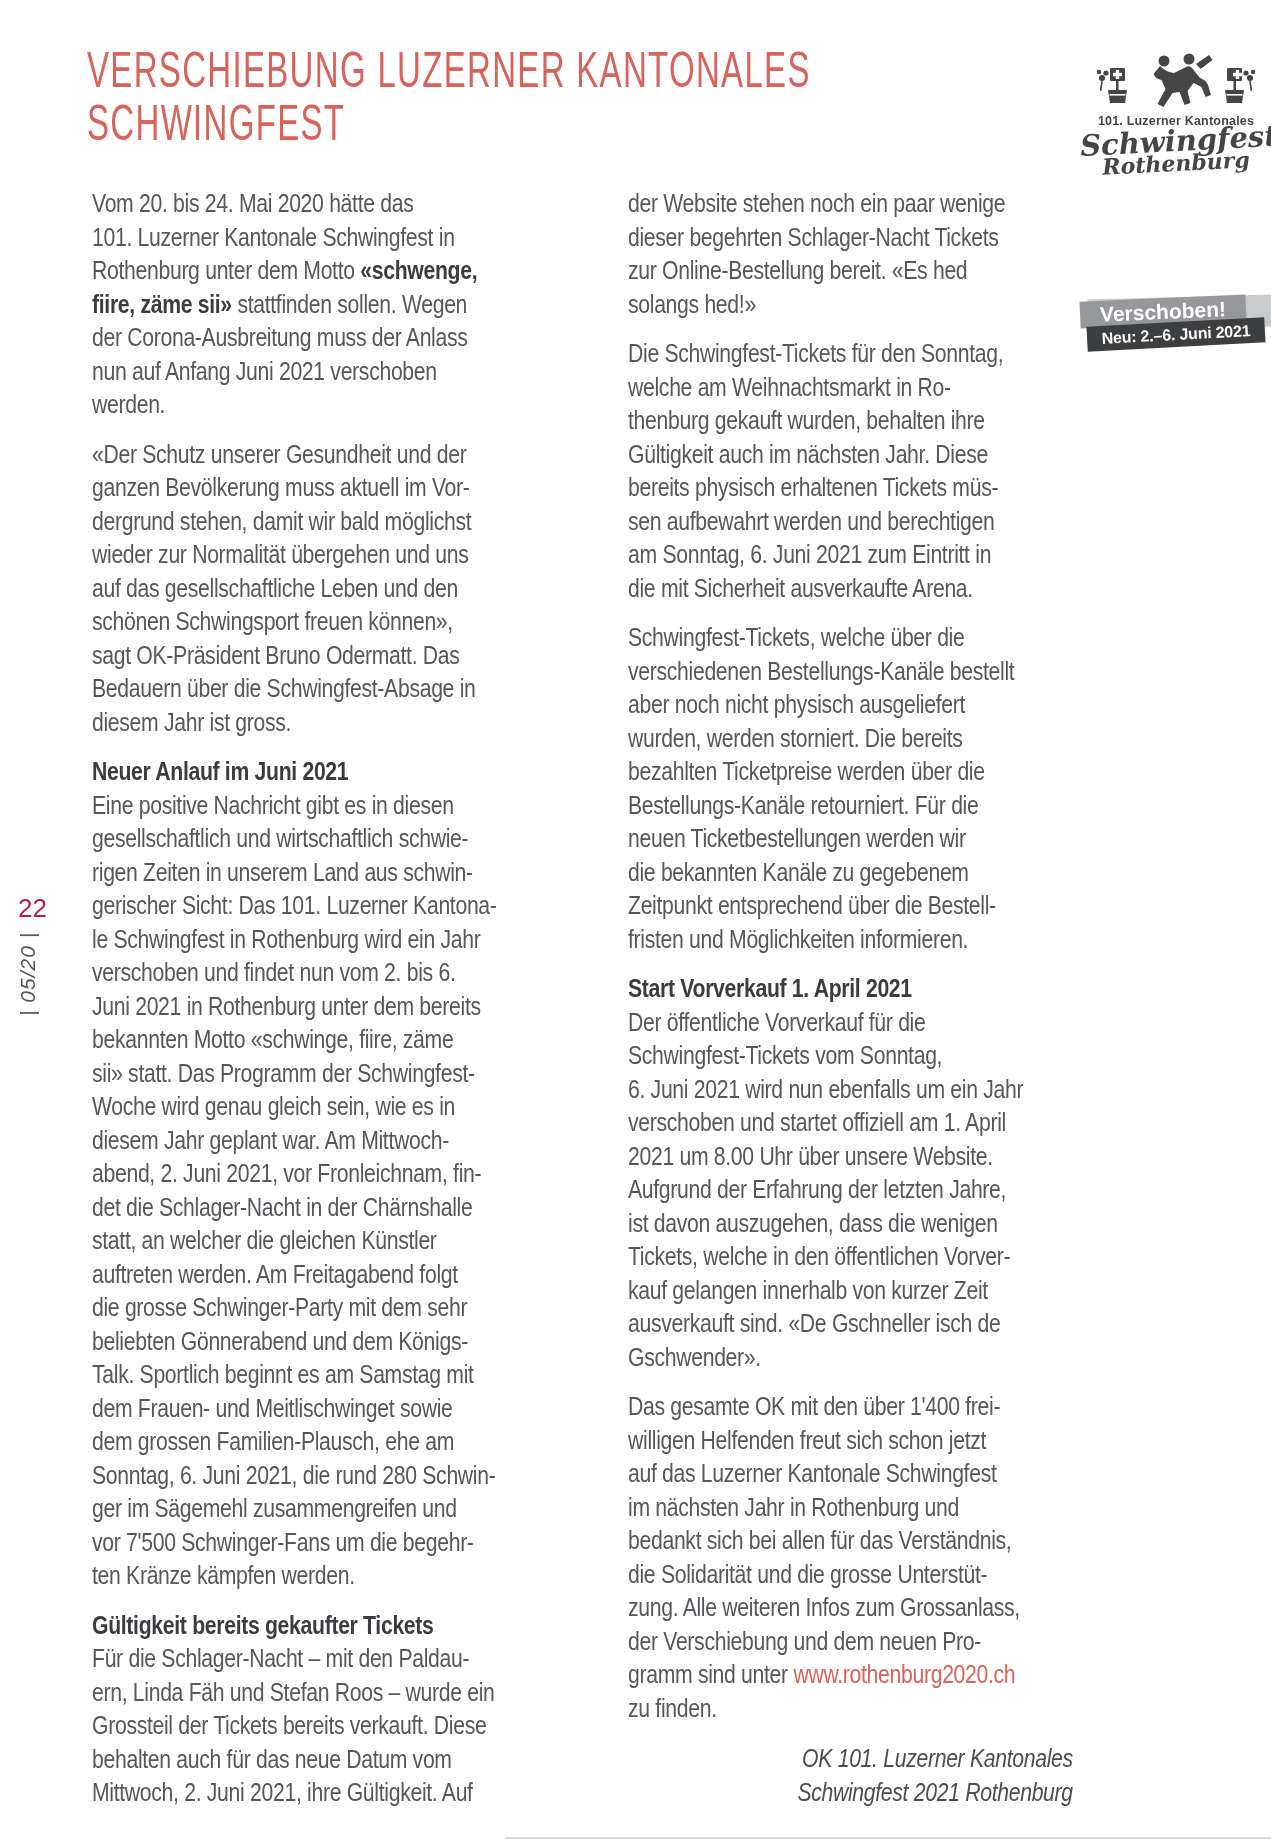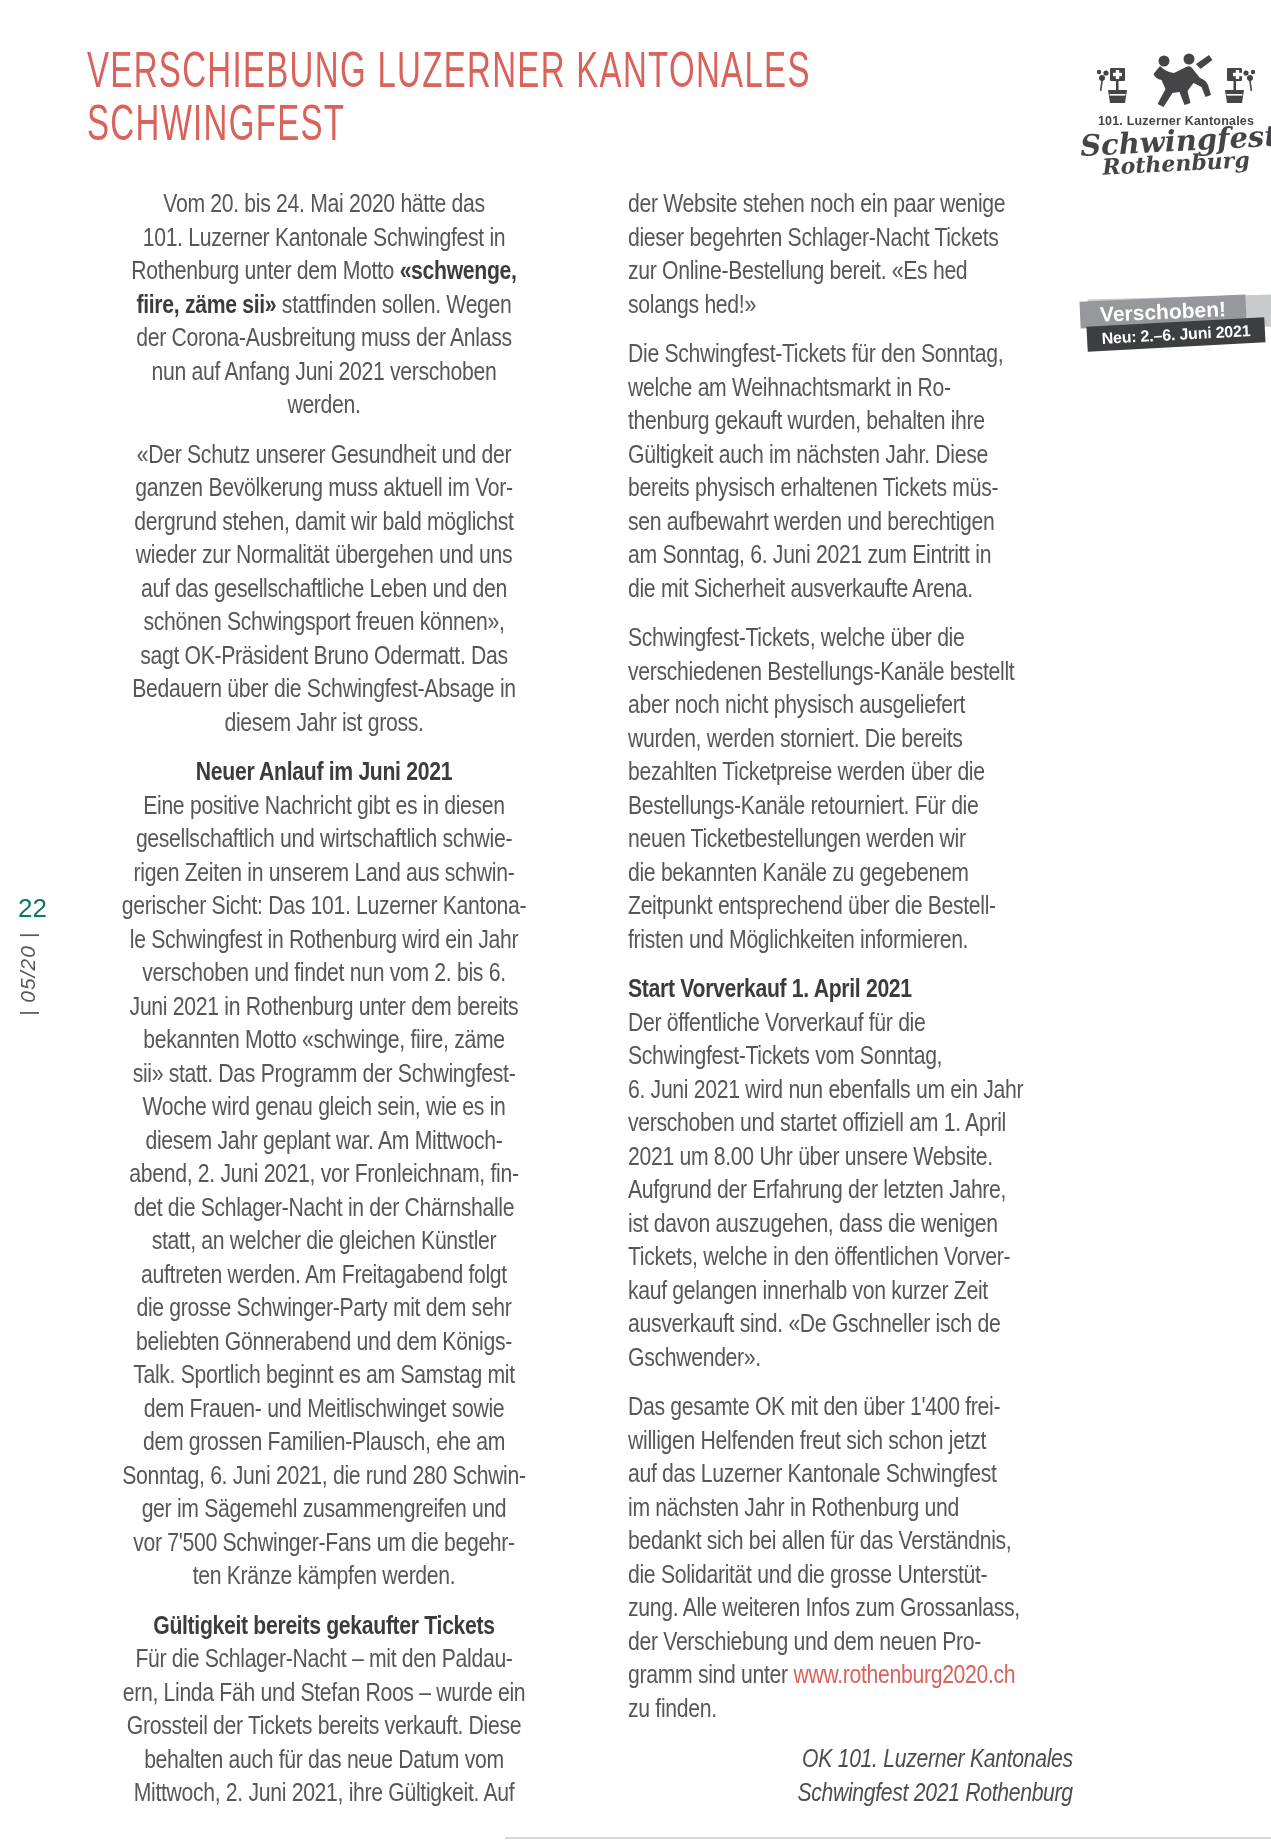--- a/index.html
+++ b/index.html
@@ -7,32 +7,32 @@
        font-family:"Liberation Sans",sans-serif;}
 
   
   .article-title{position:absolute;left:87px;top:44px;color:#d9625a;
     font-size:50px;line-height:53px;letter-spacing:2px;font-weight:400;
     white-space:nowrap;transform:scaleX(0.66);transform-origin:0 0;}
 
   
   .col{position:absolute;top:187px;color:#56575b;font-size:26.5px;
        line-height:33.5px;letter-spacing:-0.4px;}
-  .col-left{left:100px;width:452px;text-align:center;}
+  .col-left{left:92px;width:452px;}
   .col-right{left:600px;width:452px;margin-left:28px;}
   .col-inner{transform:scaleX(0.8);transform-origin:0 0;width:560px;}
   .par{margin:0 0 16px 0;}
   .subhead{margin:0;font-weight:bold;color:#3b3c3f;font-size:26.5px;line-height:33.5px;white-space:nowrap;}
   .ln{white-space:nowrap;}
   .bold{font-weight:bold;color:#3b3c3f;}
   .link{color:#d9625a;}
   .caption{margin-top:17px;font-style:italic;color:#4c4d51;text-align:right;width:556px;}
 
   
-  .page-number{position:absolute;left:18px;top:893px;font-size:26px;color:#0f766e;}
+  .page-number{position:absolute;left:18px;top:893px;font-size:26px;color:#be185d;}
   .issue{position:absolute;left:16px;top:1016px;transform:rotate(-90deg);
     transform-origin:0 0;font-style:italic;font-size:21px;letter-spacing:1px;
     color:#56575b;white-space:nowrap;}
 
   
   .logo{position:absolute;left:1080px;top:52px;width:192px;height:180px;}
   .logo svg{display:block;margin:0 auto;}
   .logo-kicker{margin-top:-2px;text-align:center;font-size:12.5px;font-weight:bold;
     color:#454547;letter-spacing:0.2px;white-space:nowrap;}
   .logo-script1{text-align:center;font-family:"DejaVu Serif",serif;font-style:italic;

